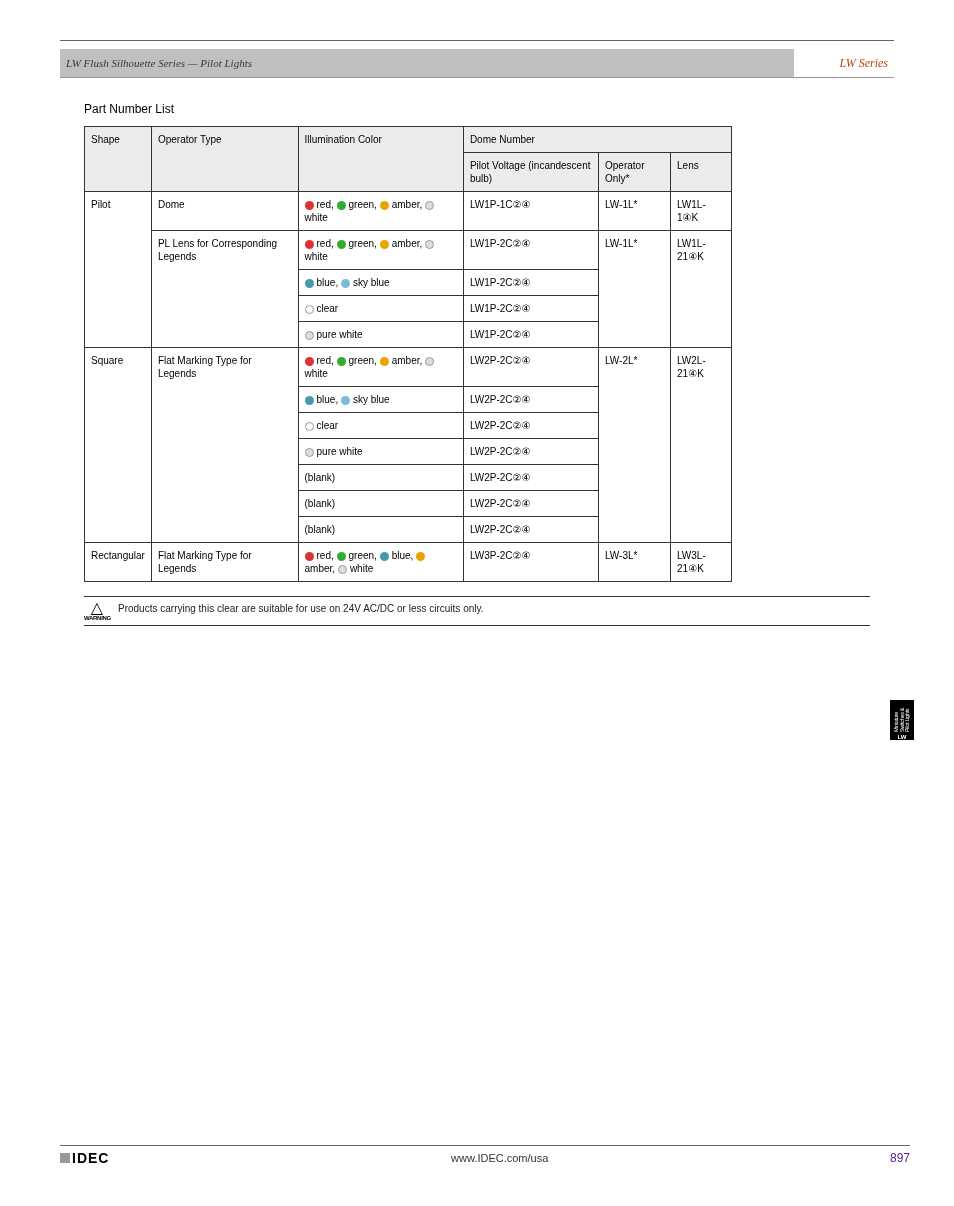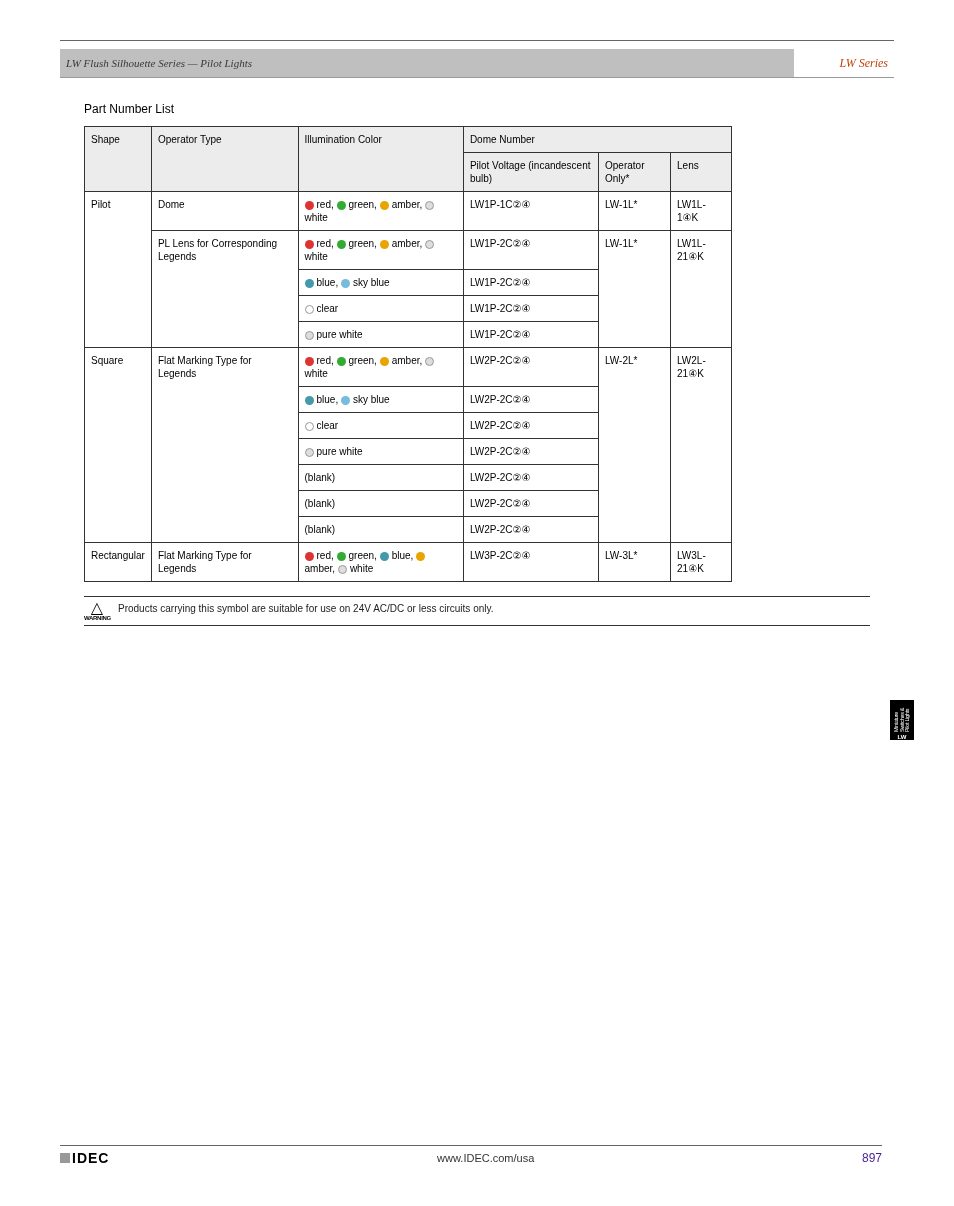--- a/index.html
+++ b/index.html
@@ -32,21 +32,21 @@
 .warn-icon { width: 26px; text-align: center; font-size: 9px; line-height: 1; }
 .warn-icon .tri { font-size: 16px; line-height: 14px; }
 .warn-icon .txt { font-family: Arial Narrow, Arial; font-weight: bold; font-size: 6px; letter-spacing: -0.3px; }
 .note-text { font-size: 10px; color: #222; padding-top: 2px; }
 .note-rule-bot { border-top: 1px solid #333; margin-top: 4px; }
 
 .side-tab { position: absolute; right: 40px; top: 700px; width: 24px; height: 40px; background: #000; color: #fff; display: flex; flex-direction: column; align-items: center; justify-content: center; font-size: 6px; line-height: 1; }
 .side-tab .v { writing-mode: vertical-rl; transform: rotate(180deg); font-size: 5.5px; letter-spacing: -0.3px; }
 .side-tab .v2 { font-size: 6px; font-weight: bold; margin-top: 2px; }
 
-.footer { position: absolute; bottom: 40px; left: 60px; right: 72px; }
+.footer { position: absolute; bottom: 40px; left: 60px; right: 44px; }
 .footer-rule { border-top: 1px solid #666; margin-bottom: 4px; }
 .footer-row { display: flex; justify-content: space-between; align-items: center; }
 .logo { display: flex; align-items: center; gap: 2px; }
 .logo-sq { width: 10px; height: 10px; background: #999; display: inline-block; }
 .logo-text { font-weight: bold; font-size: 14px; letter-spacing: 1px; }
 .footer-mid { font-size: 11px; color: #333; }
 .footer-right { font-size: 12px; color: #4c1d95; font-weight: normal; }
 </style>
 </head>
 <body>
@@ -148,21 +148,21 @@
       </tbody>
     </table>
 
   <div class="note-block">
     <div class="note-rule-top"></div>
     <div class="note-row">
       <div class="warn-icon">
         <div class="tri">△</div>
         <div class="txt">WARNING</div>
       </div>
-      <div class="note-text">Products carrying this symbol are suitable for use on 24V AC/DC or less circuits only.</div>
+      <div class="note-text">Products carrying this clear are suitable for use on 24V AC/DC or less circuits only.</div>
     </div>
     <div class="note-rule-bot"></div>
   </div>
 </div>
 
 <div class="side-tab">
   <span class="v">Miniature Switches &amp; Pilot Lights</span>
   <span class="v2">LW</span>
 </div>
 

